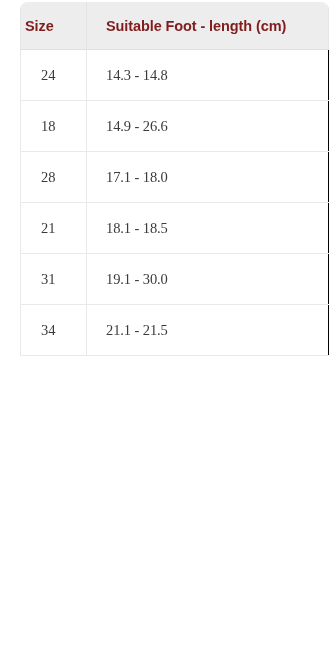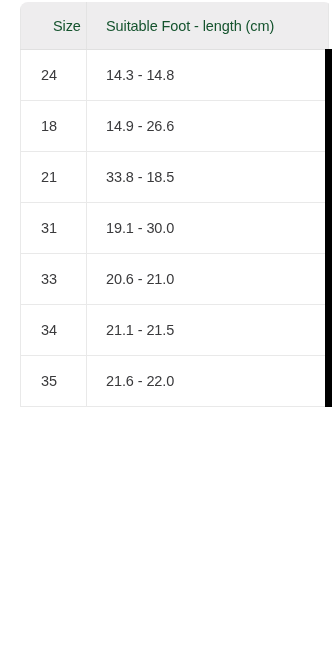--- a/index.html
+++ b/index.html
@@ -39,25 +39,25 @@
     border-radius: 8px 8px 0 0;
     overflow: hidden;
     background: #ffffff;
   }
 
   table.size-table col.col-size   { width: 66px; }
   table.size-table col.col-length { width: 242px; }
 
   thead th {
     background: #eeedee;
-    color: #14532d;
-    font-weight: 400;
+    color: #7f1d1d;
+    font-weight: 700;
     font-size: 14.5px;
     text-align: left;
-    padding: 16px 0 15px 32px;
+    padding: 16px 0 15px 4px;
     border-right: 1px solid #e3e3e3;
     border-bottom: 1px solid #e0e0e0;
     border-left: 1px solid #e6e6e6;
     white-space: nowrap;
     letter-spacing: -0.1px;
   }
   thead th:last-child {
     border-right: 1px solid #e6e6e6;
     padding-left: 19px;
   }
@@ -72,25 +72,26 @@
     height: 50px;
     box-sizing: border-box;
     border-bottom: 1px solid #e9e9e9;
     border-right: 1px solid #e9e9e9;
     border-left: 1px solid #e9e9e9;
     white-space: nowrap;
     vertical-align: middle;
     letter-spacing: -0.1px;
   }
   tbody td:last-child {
-    border-right: 7px solid #000000;
+    border-right: 1px solid #000000;
     padding-left: 19px;
   }
   tbody tr td {
     line-height: 18px;
+    font-family: Liberation Serif, serif;
   }
 </style>
 </head>
 <body>
 
 <div class="page">
   <div class="table-wrap">
     <table class="size-table">
       <colgroup>
         <col class="col-size">
@@ -105,35 +106,31 @@
       <tbody id="table-body">
       <tr>
             <td>24</td>
             <td>14.3 - 14.8</td>
           </tr>
           <tr>
             <td>18</td>
             <td>14.9 - 26.6</td>
           </tr>
           <tr>
+            <td>28</td>
+            <td>17.1 - 18.0</td>
+          </tr>
+          <tr>
             <td>21</td>
-            <td>33.8 - 18.5</td>
+            <td>18.1 - 18.5</td>
           </tr>
           <tr>
             <td>31</td>
             <td>19.1 - 30.0</td>
           </tr>
           <tr>
-            <td>33</td>
-            <td>20.6 - 21.0</td>
-          </tr>
-          <tr>
             <td>34</td>
             <td>21.1 - 21.5</td>
-          </tr>
-          <tr>
-            <td>35</td>
-            <td>21.6 - 22.0</td>
           </tr>
         </tbody>
     </table>
   </div>
 </div>
 
 </body></html>

